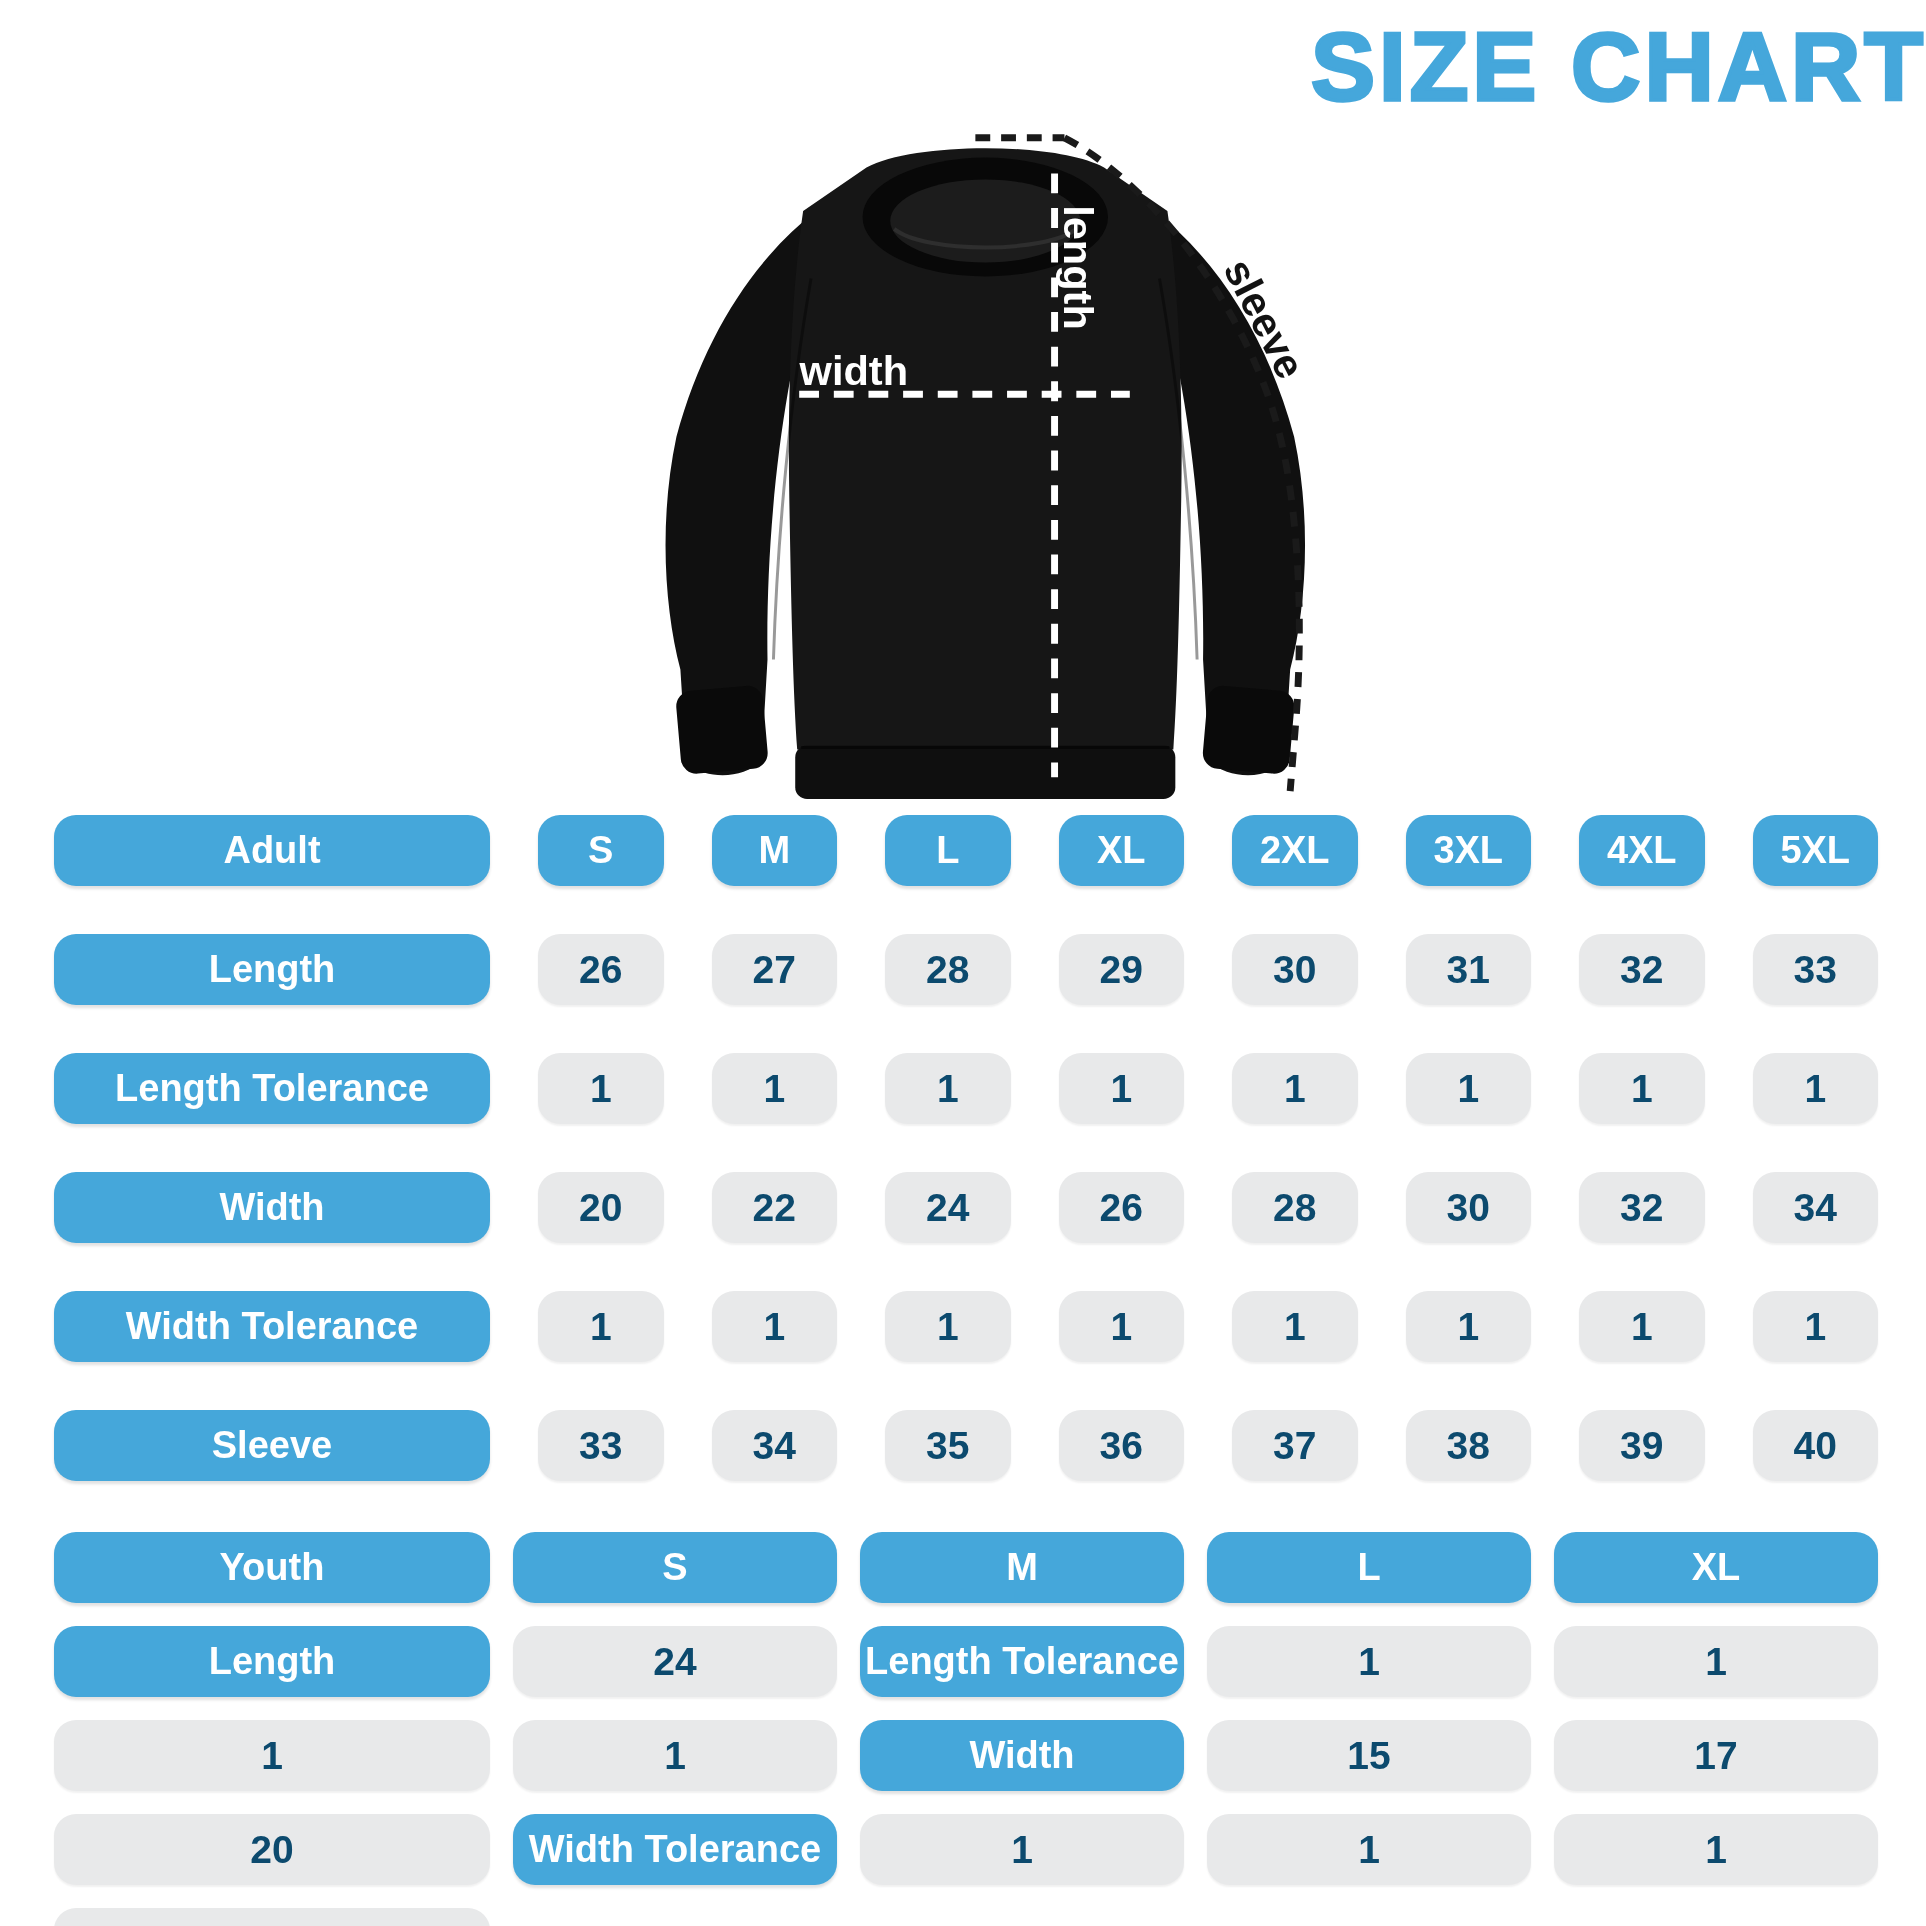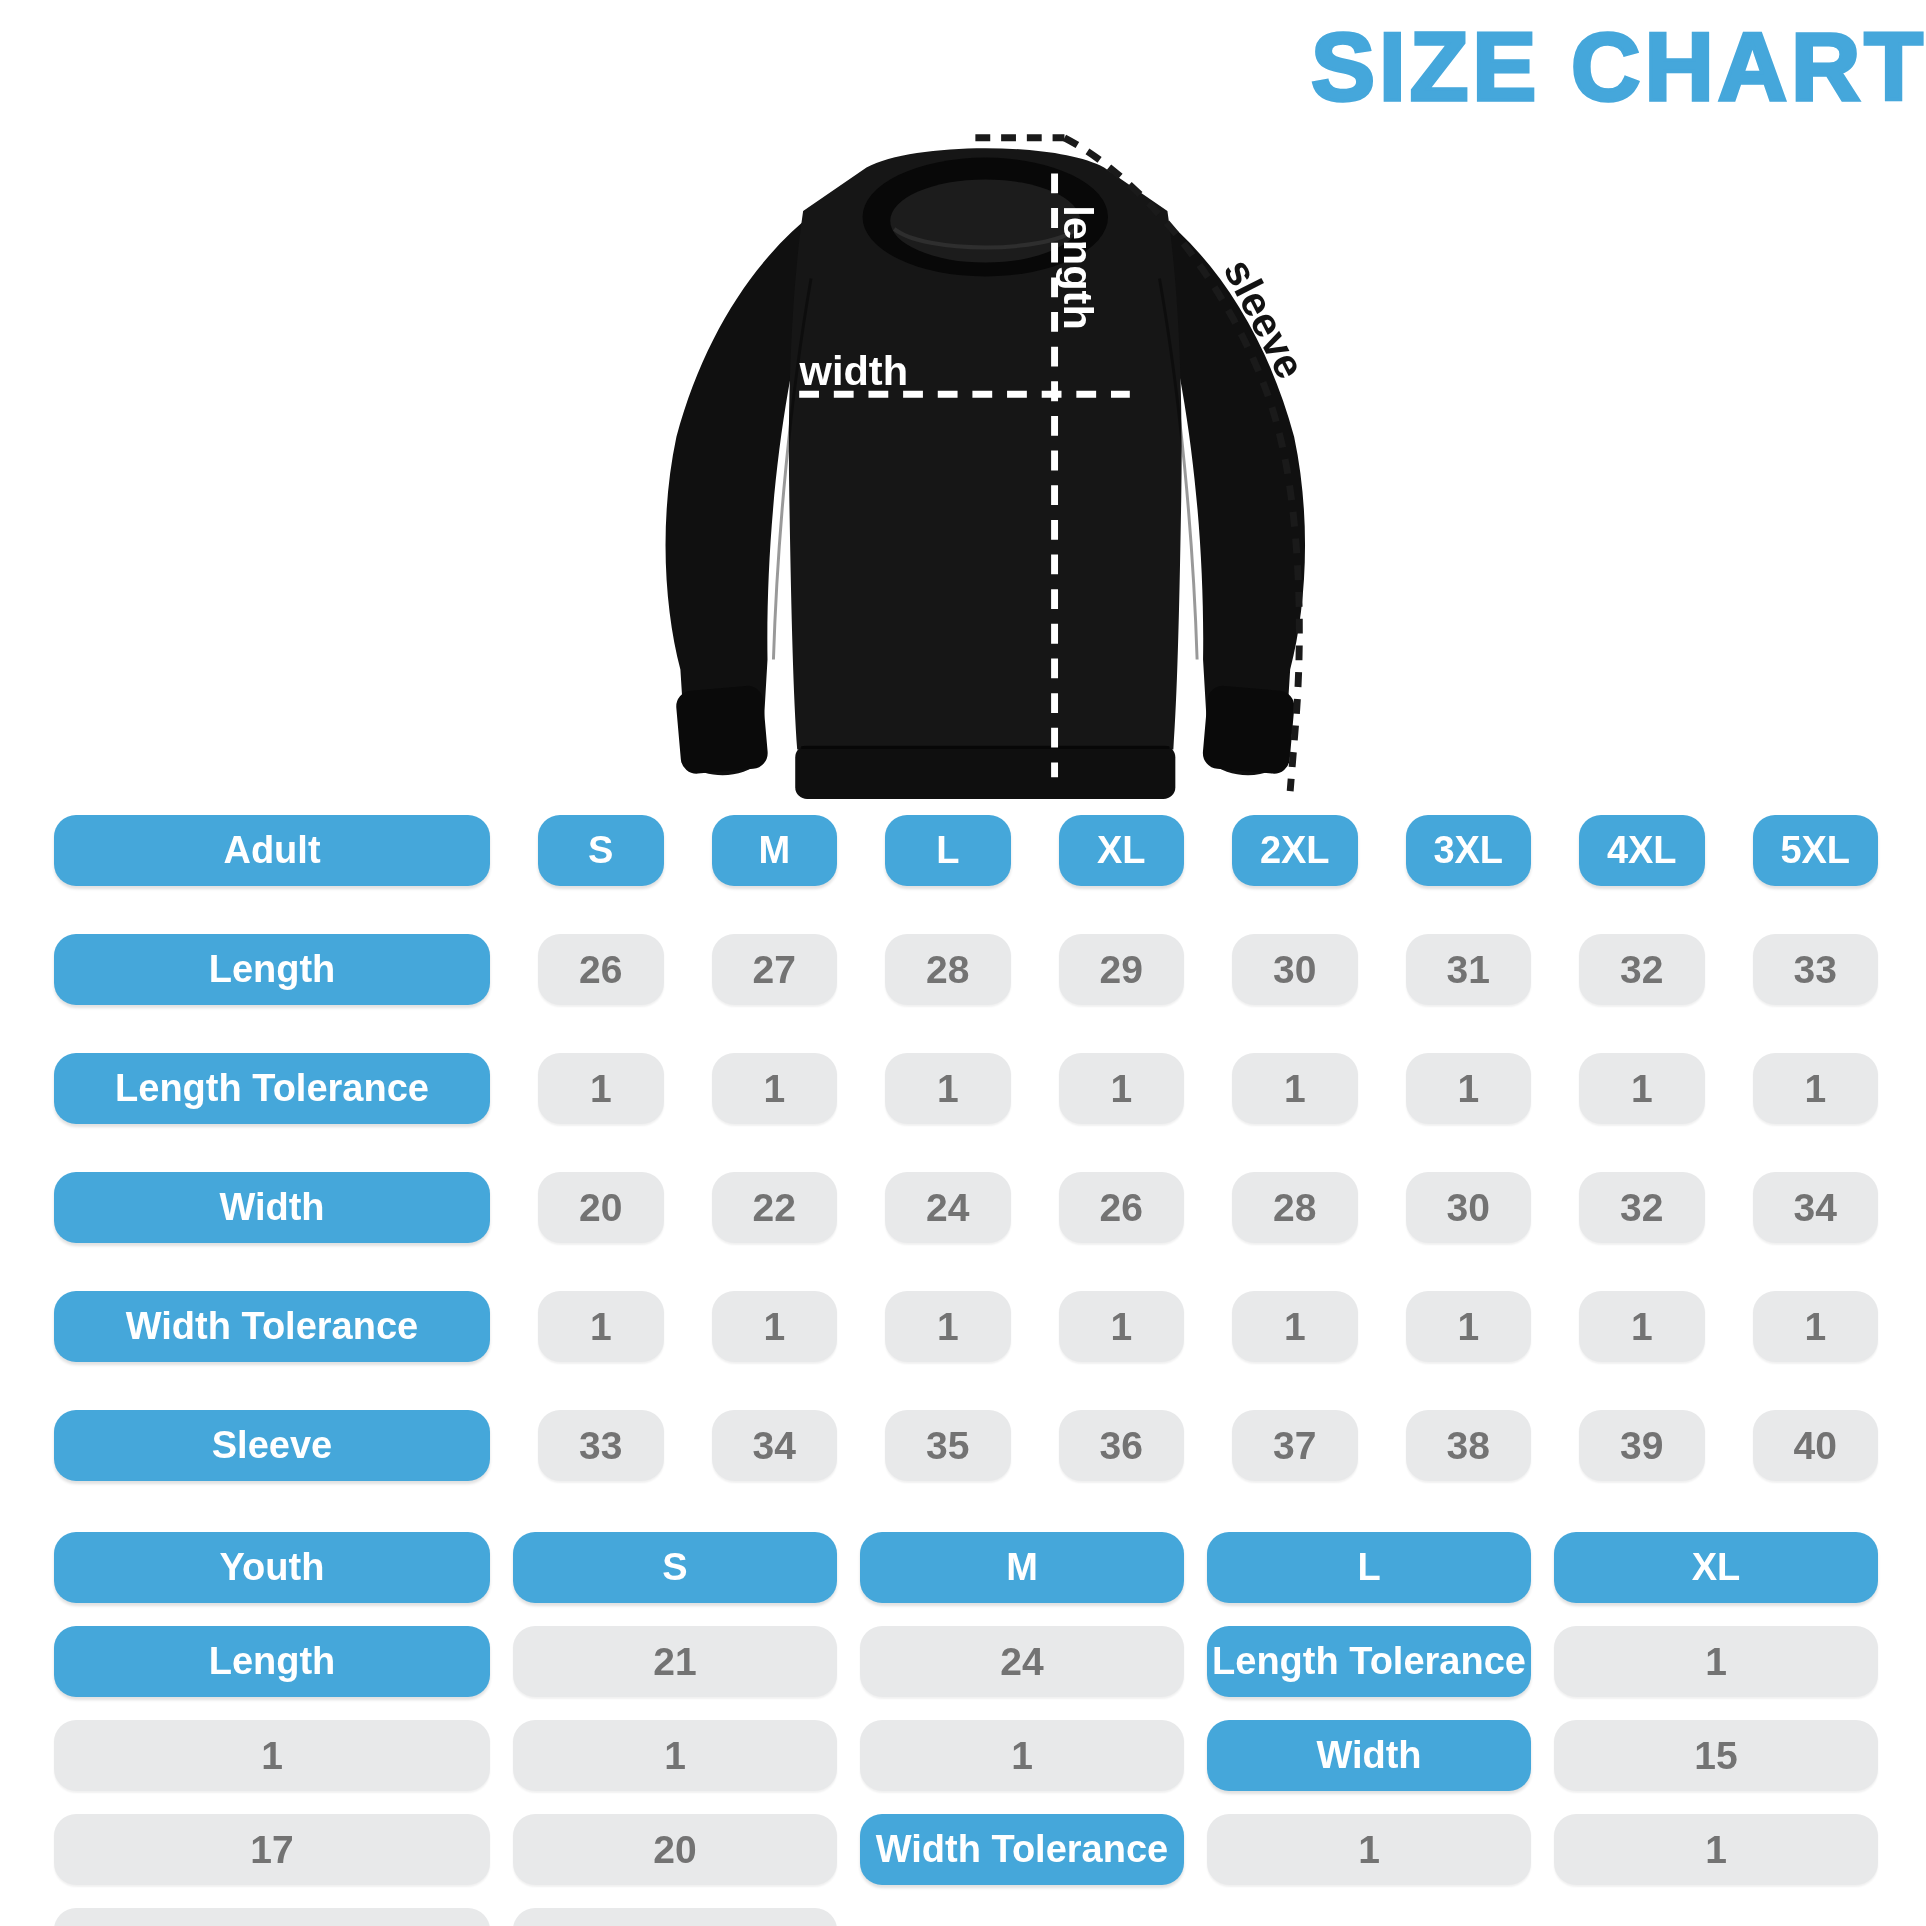--- a/index.html
+++ b/index.html
@@ -22,21 +22,21 @@
     height:71px;border-radius:22px;
     display:flex;align-items:center;justify-content:center;
     line-height:1;
   }
   .pill.head{
     background:#45a7da;color:#ffffff;
     font-size:38px;font-weight:700;
     box-shadow:0 3px 3px rgba(0,0,0,.12);
   }
   .pill.cell{
-    background:#e8e9ea;color:#737373;
+    background:#e8e9ea;color:#0c4a6e;
     font-size:39px;font-weight:700;
     box-shadow:0 2px 2px rgba(0,0,0,.06);
   }
   .svg-label{font-family:"Liberation Sans","DejaVu Sans",sans-serif;}
 </style>
 </head>
 <body>
 
 <div class="page-title">SIZE CHART</div>
 
@@ -135,21 +135,20 @@
 </div>
 
 <div class="size-table youth-grid">
   <div class="pill head">Youth</div>
   <div class="pill head">S</div>
   <div class="pill head">M</div>
   <div class="pill head">L</div>
   <div class="pill head">XL</div>
 
   <div class="pill head">Length</div>
-  <div class="pill cell">21</div>
   <div class="pill cell">24</div>
 
   <div class="pill head">Length Tolerance</div>
   <div class="pill cell">1</div>
   <div class="pill cell">1</div>
   <div class="pill cell">1</div>
   <div class="pill cell">1</div>
 
   <div class="pill head">Width</div>
   <div class="pill cell">15</div>

